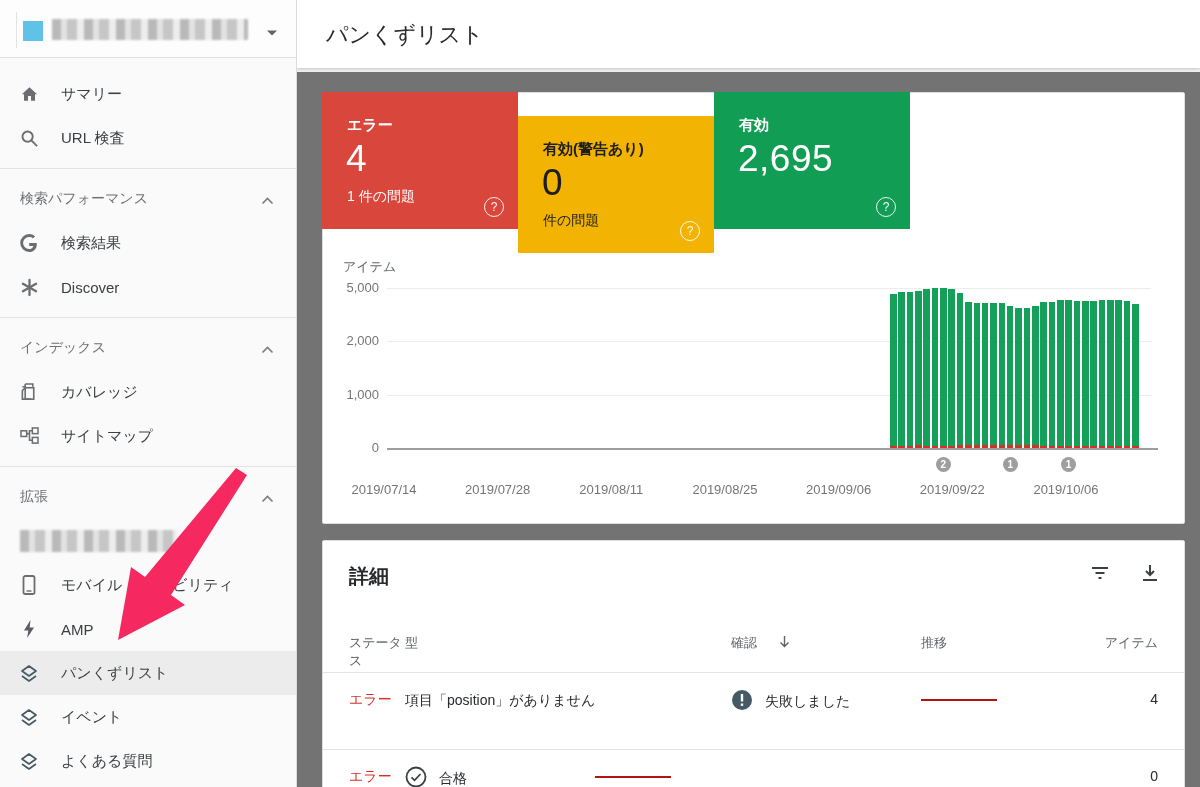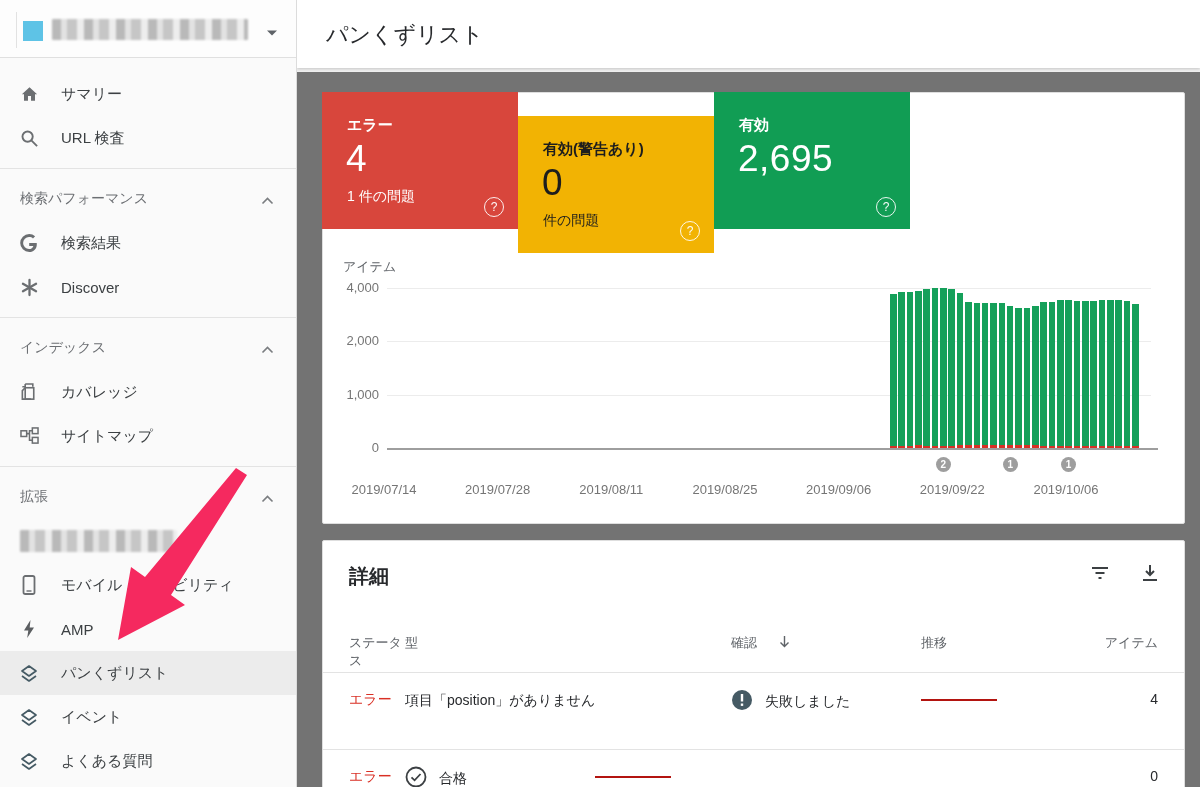--- a/index.html
+++ b/index.html
@@ -260,21 +260,21 @@
           <div class="card" style="background: rgb(17, 157, 84); color: rgb(255, 255, 255);">
             <div class="clabel">有効</div>
             <div class="cvalue">2,695</div>
             <div class="csub"></div>
             <div class="help">?</div>
           </div>
         </div>
       <div class="chart" id="chart">
         <div class="axis-title">アイテム</div>
       <div class="gridline" style="top: 58px;"></div>
-          <div class="ytick" style="top: 50px; left: 4px;">4,000</div>
+          <div class="ytick" style="top: 50px; left: 4px;">5,000</div>
           <div class="gridline" style="top: 111.333px;"></div>
           <div class="ytick" style="top: 103.333px; left: 4px;">2,000</div>
           <div class="gridline" style="top: 164.667px;"></div>
           <div class="ytick" style="top: 156.667px; left: 4px;">1,000</div>
           <div class="gridline zero" style="top: 218px;"></div>
           <div class="ytick" style="top: 210px; left: 4px;">0</div>
           <div class="xtick" style="left: 11px;">2019/07/14</div>
           <div class="xtick" style="left: 124.66px;">2019/07/28</div>
           <div class="xtick" style="left: 238.32px;">2019/08/11</div>
           <div class="xtick" style="left: 351.98px;">2019/08/25</div>

